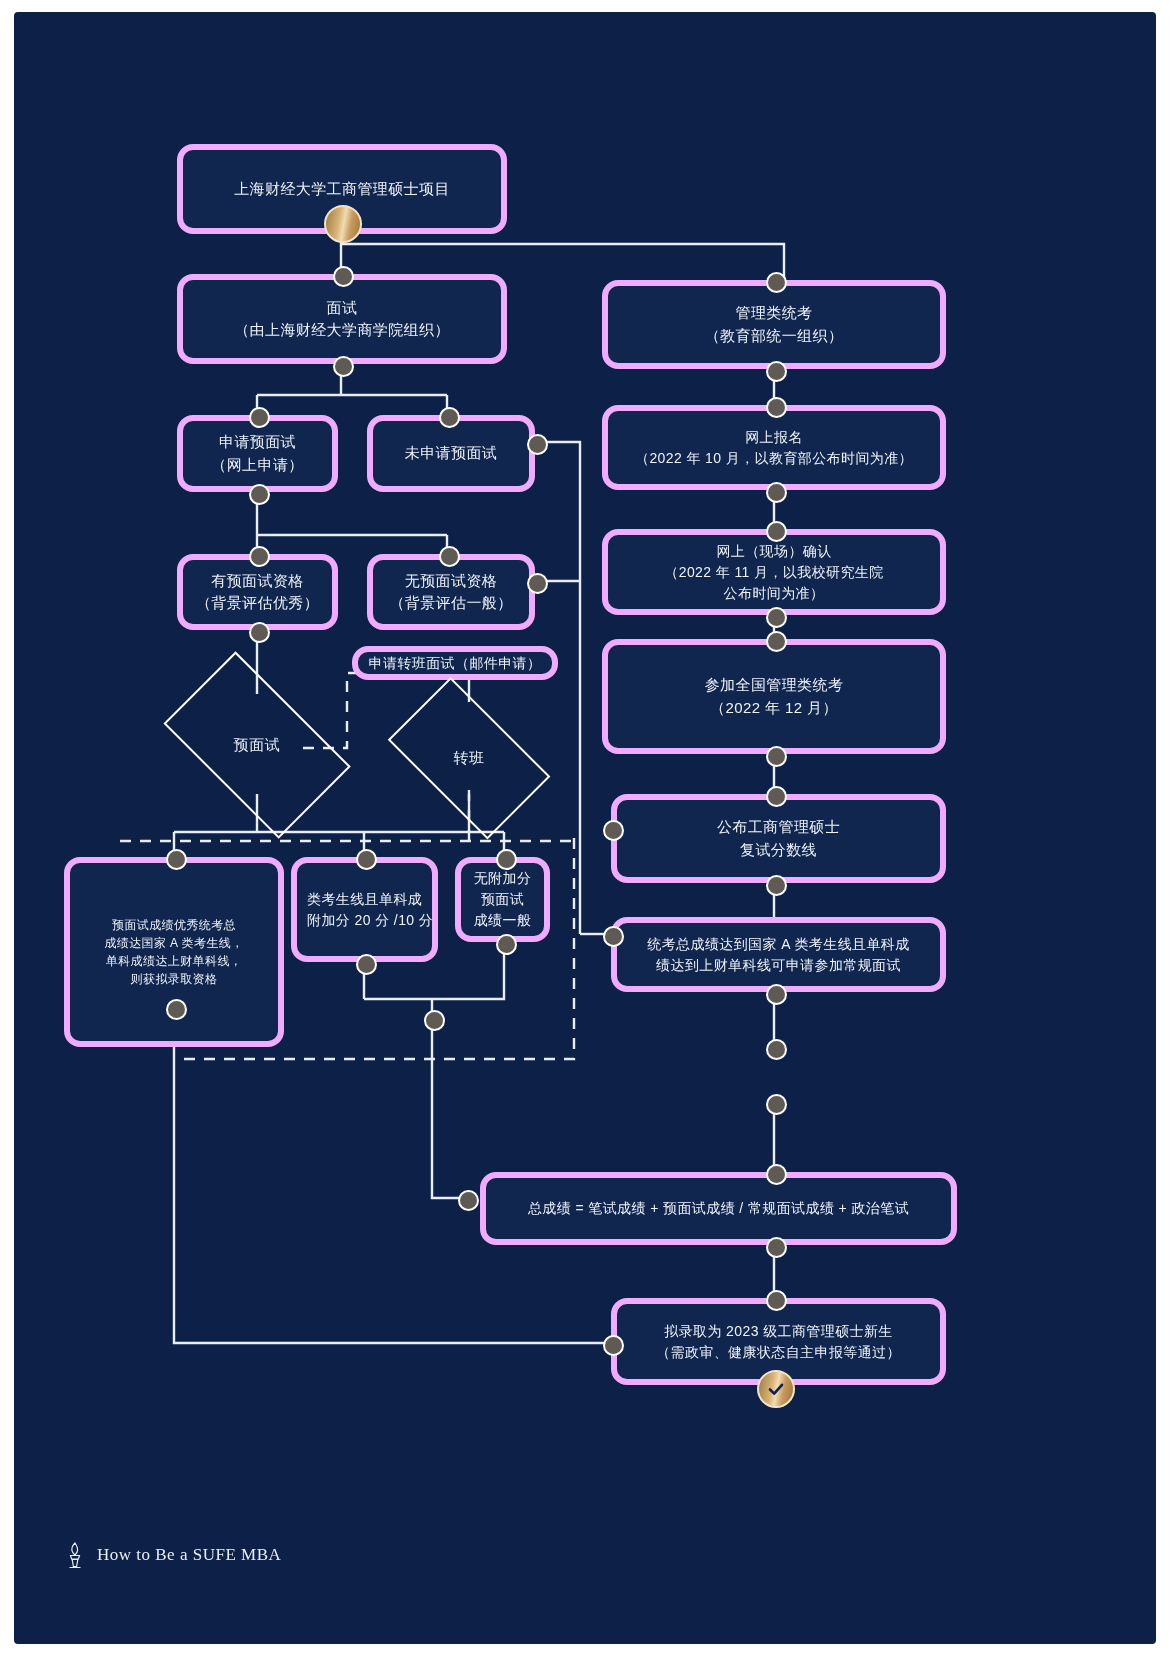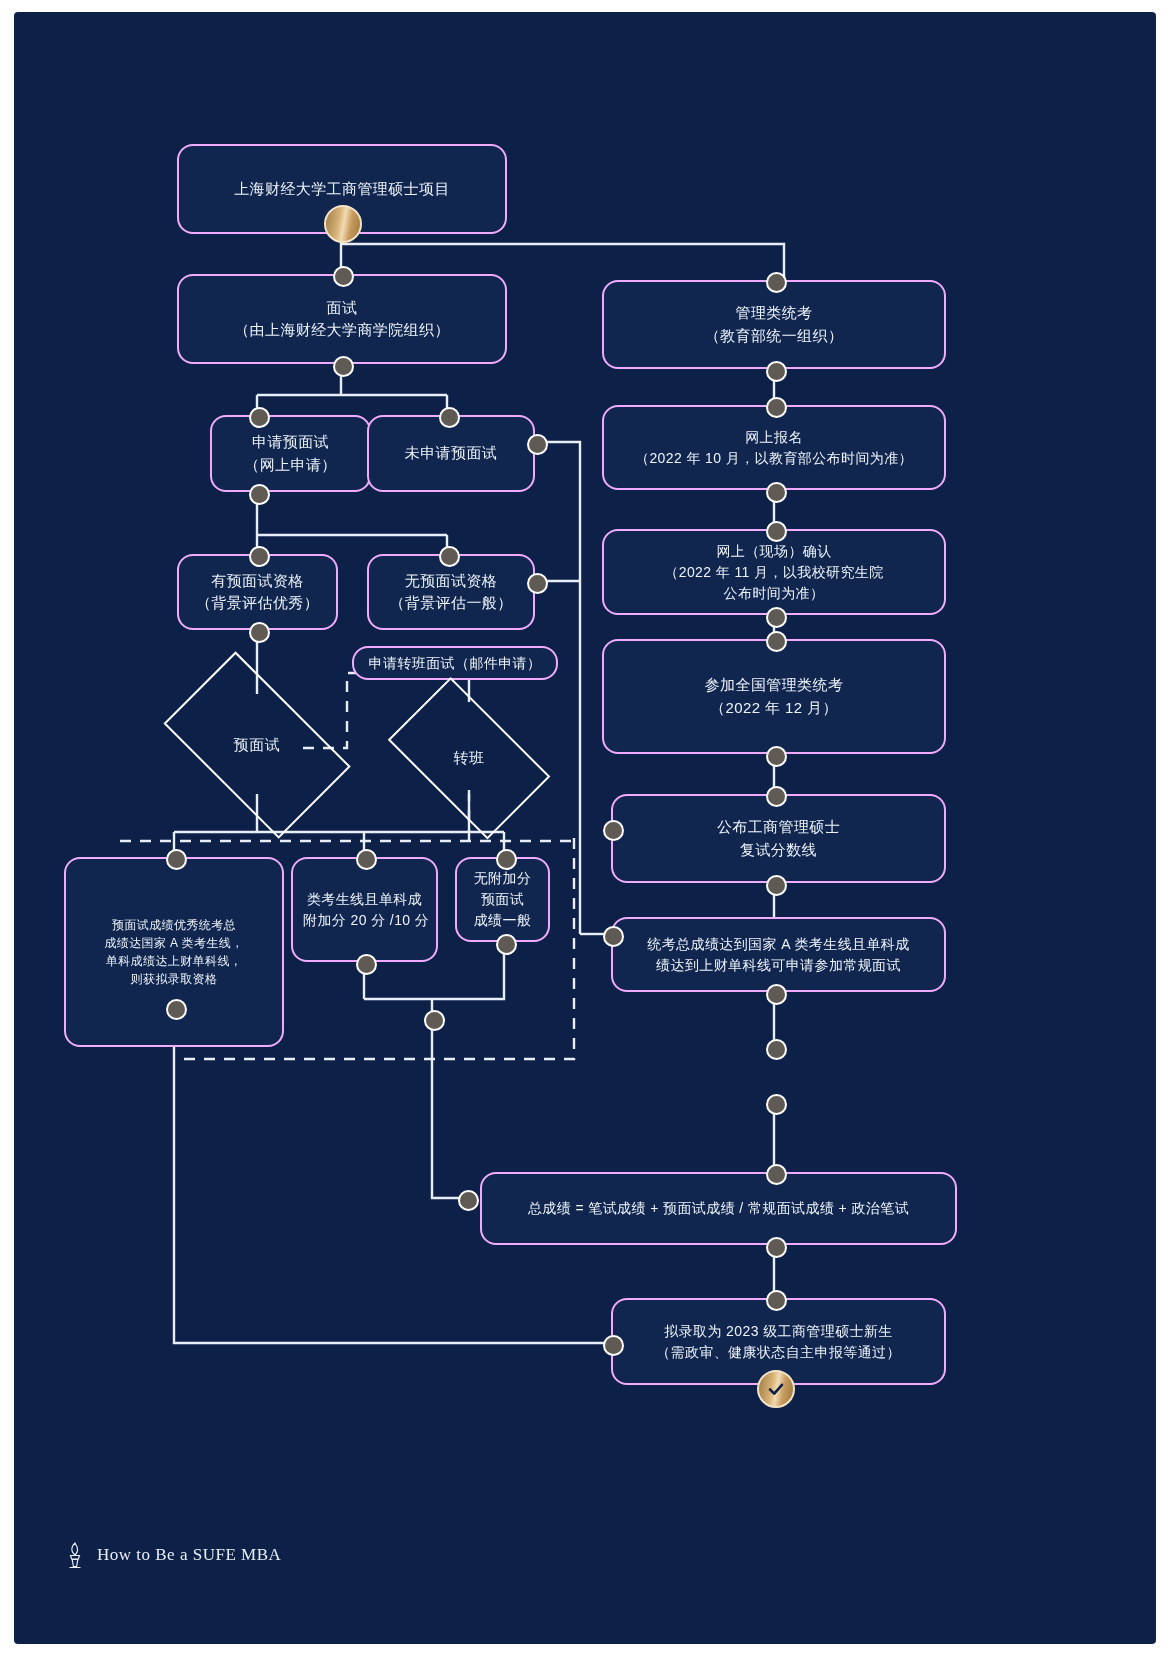--- a/index.html
+++ b/index.html
@@ -31,21 +31,21 @@
   #wires {
     position: absolute;
     left: 0;
     top: 0;
     width: 1142px;
     height: 1632px;
   }
   .node {
     position: absolute;
     box-sizing: border-box;
-    border: 2px solid #f0abfc;
+    border: 6px solid #f0abfc;
     border-radius: 16px;
     background: #10264f;
     color: #eef3fa;
     display: flex;
     align-items: center;
     justify-content: center;
     text-align: center;
     line-height: 1.5;
     font-size: 15px;
     letter-spacing: 0.4px;
@@ -230,21 +230,21 @@
     <div class="dot" style="left:760px; top:268px;"></div>
     <div class="node" style="left:588px; top:268px; width:344px; height:89px;">
       <span class="txt">
         <span class="line">管理类统考</span>
         <span class="line">（教育部统一组织）</span>
       </span>
     </div>
     <div class="dot" style="left:760px; top:357px;"></div>
 
     <div class="dot" style="left:243px; top:403px;"></div>
-    <div class="node" style="left:163px; top:403px; width:161px; height:77px;margin-left:33px;">
+    <div class="node" style="left:163px; top:403px; width:161px; height:77px;">
       <span class="txt">
         <span class="line">申请预面试</span>
         <span class="line">（网上申请）</span>
       </span>
     </div>
     <div class="dot" style="left:243px; top:480px;"></div>
 
     <div class="dot" style="left:433px; top:403px;"></div>
     <div class="node" style="left:353px; top:403px; width:168px; height:77px;">
       <span class="txt">

